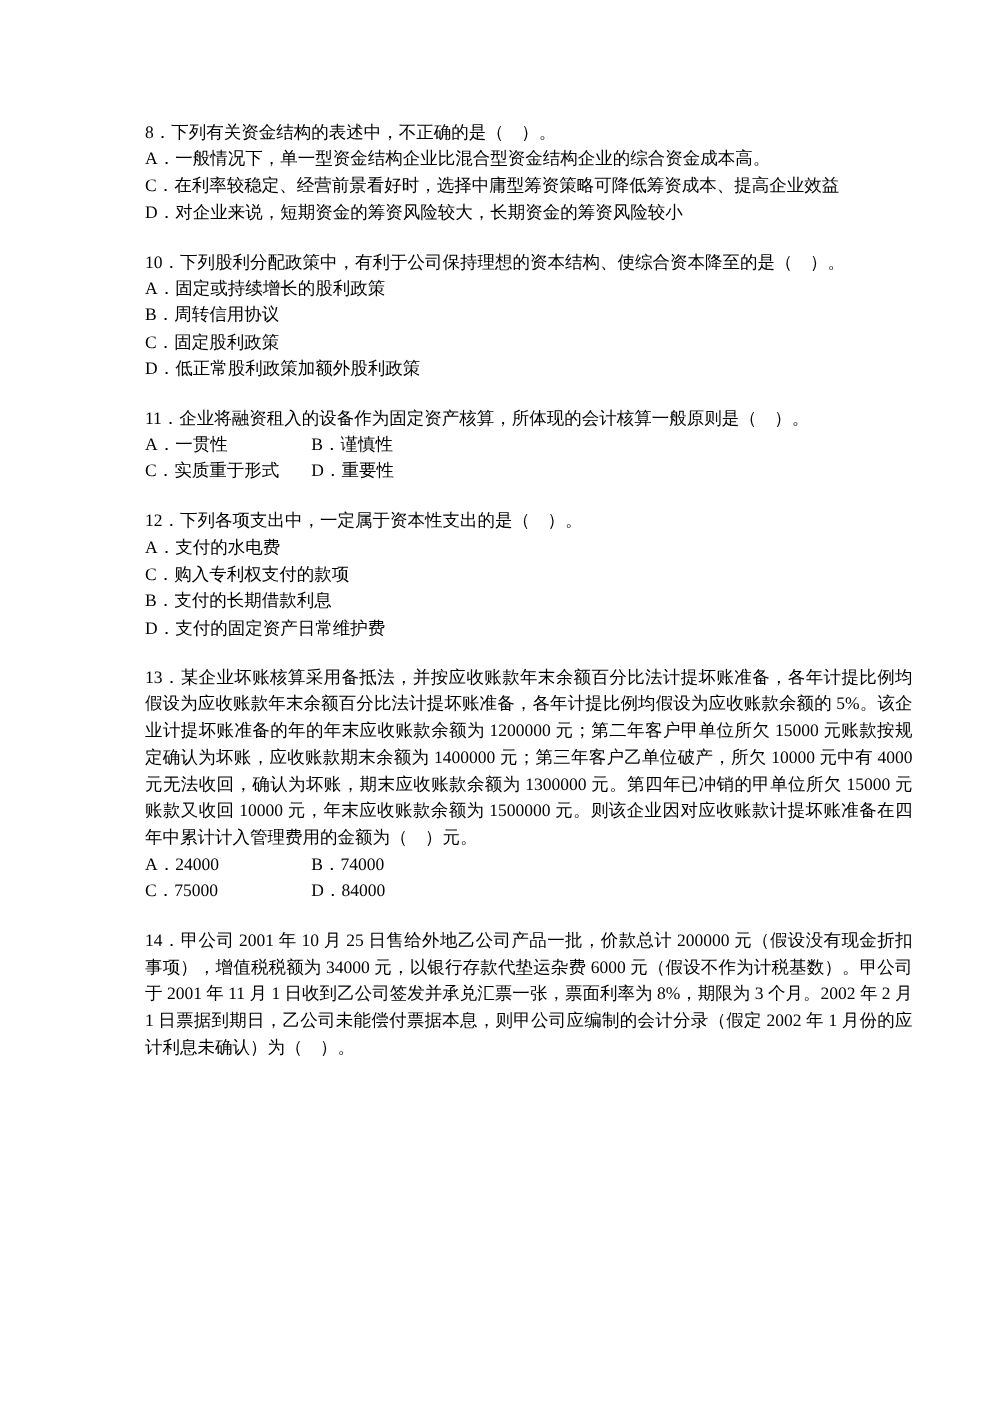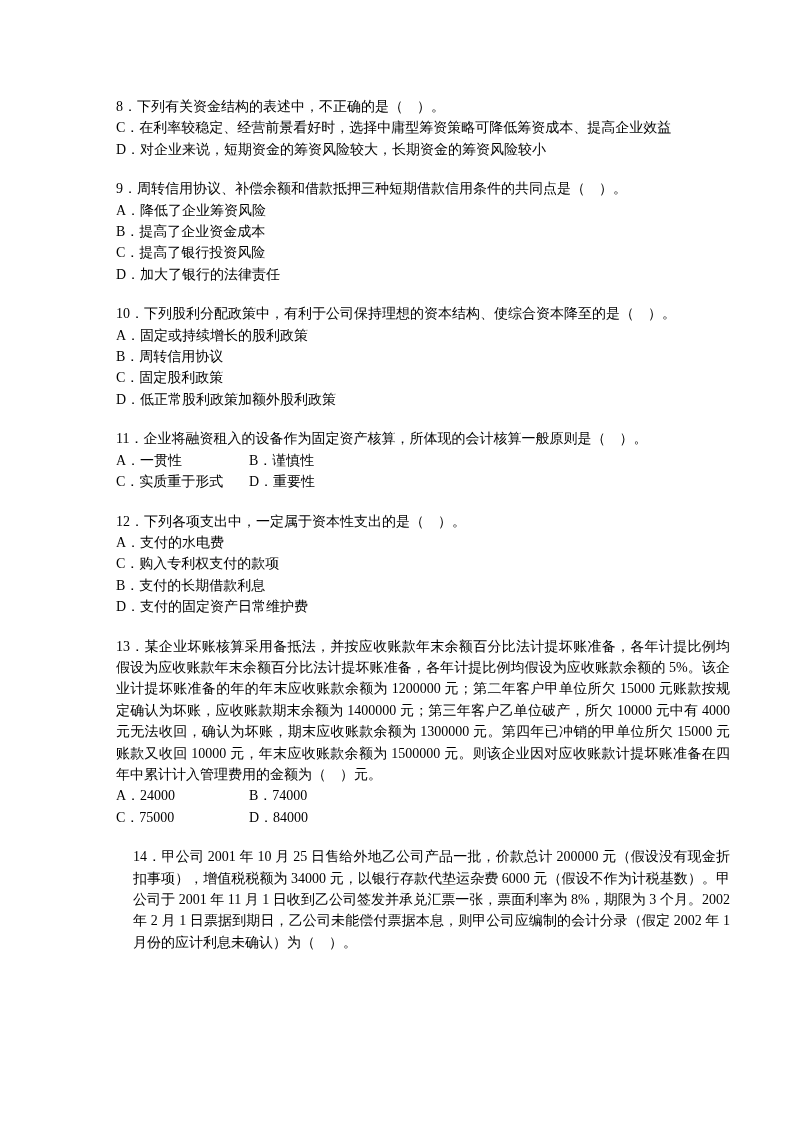--- a/index.html
+++ b/index.html
@@ -17,49 +17,43 @@
   .content {
     position: absolute;
     left: 116px;
     top: 96px;
     width: 614px;
     font-size: 14px;
     line-height: 21.4px;
   }
   p { margin: 0; font-family: Liberation Serif, serif; }
   .question { margin-bottom: 18px; }
-  .question:last-child { margin-bottom: 0; margin-left: 17px; }
+  .question:last-child { margin-bottom: 0; }
   .para {
     text-align: justify;
     text-justify: inter-ideograph;
   }
   .option-row .col {
     display: inline-block;
     width: 133px;
   }
 </style>
 </head>
 <body>
 
 <div class="page">
   <main class="content">
 
     <section class="question">
       <p class="line">8．下列有关资金结构的表述中，不正确的是（　）。</p>
+      <p class="line">A．一般情况下，单一型资金结构企业比混合型资金结构企业的综合资金成本高。</p>
       <p class="line">C．在利率较稳定、经营前景看好时，选择中庸型筹资策略可降低筹资成本、提高企业效益</p>
       <p class="line">D．对企业来说，短期资金的筹资风险较大，长期资金的筹资风险较小</p>
     </section>
 
-    <section class="question">
-      <p class="line">9．周转信用协议、补偿余额和借款抵押三种短期借款信用条件的共同点是（　）。</p>
-      <p class="line">A．降低了企业筹资风险</p>
-      <p class="line">B．提高了企业资金成本</p>
-      <p class="line">C．提高了银行投资风险</p>
-      <p class="line">D．加大了银行的法律责任</p>
-    </section>
 
     <section class="question">
       <p class="line">10．下列股利分配政策中，有利于公司保持理想的资本结构、使综合资本降至的是（　）。</p>
       <p class="line">A．固定或持续增长的股利政策</p>
       <p class="line">B．周转信用协议</p>
       <p class="line">C．固定股利政策</p>
       <p class="line">D．低正常股利政策加额外股利政策</p>
     </section>
 
     <section class="question">

